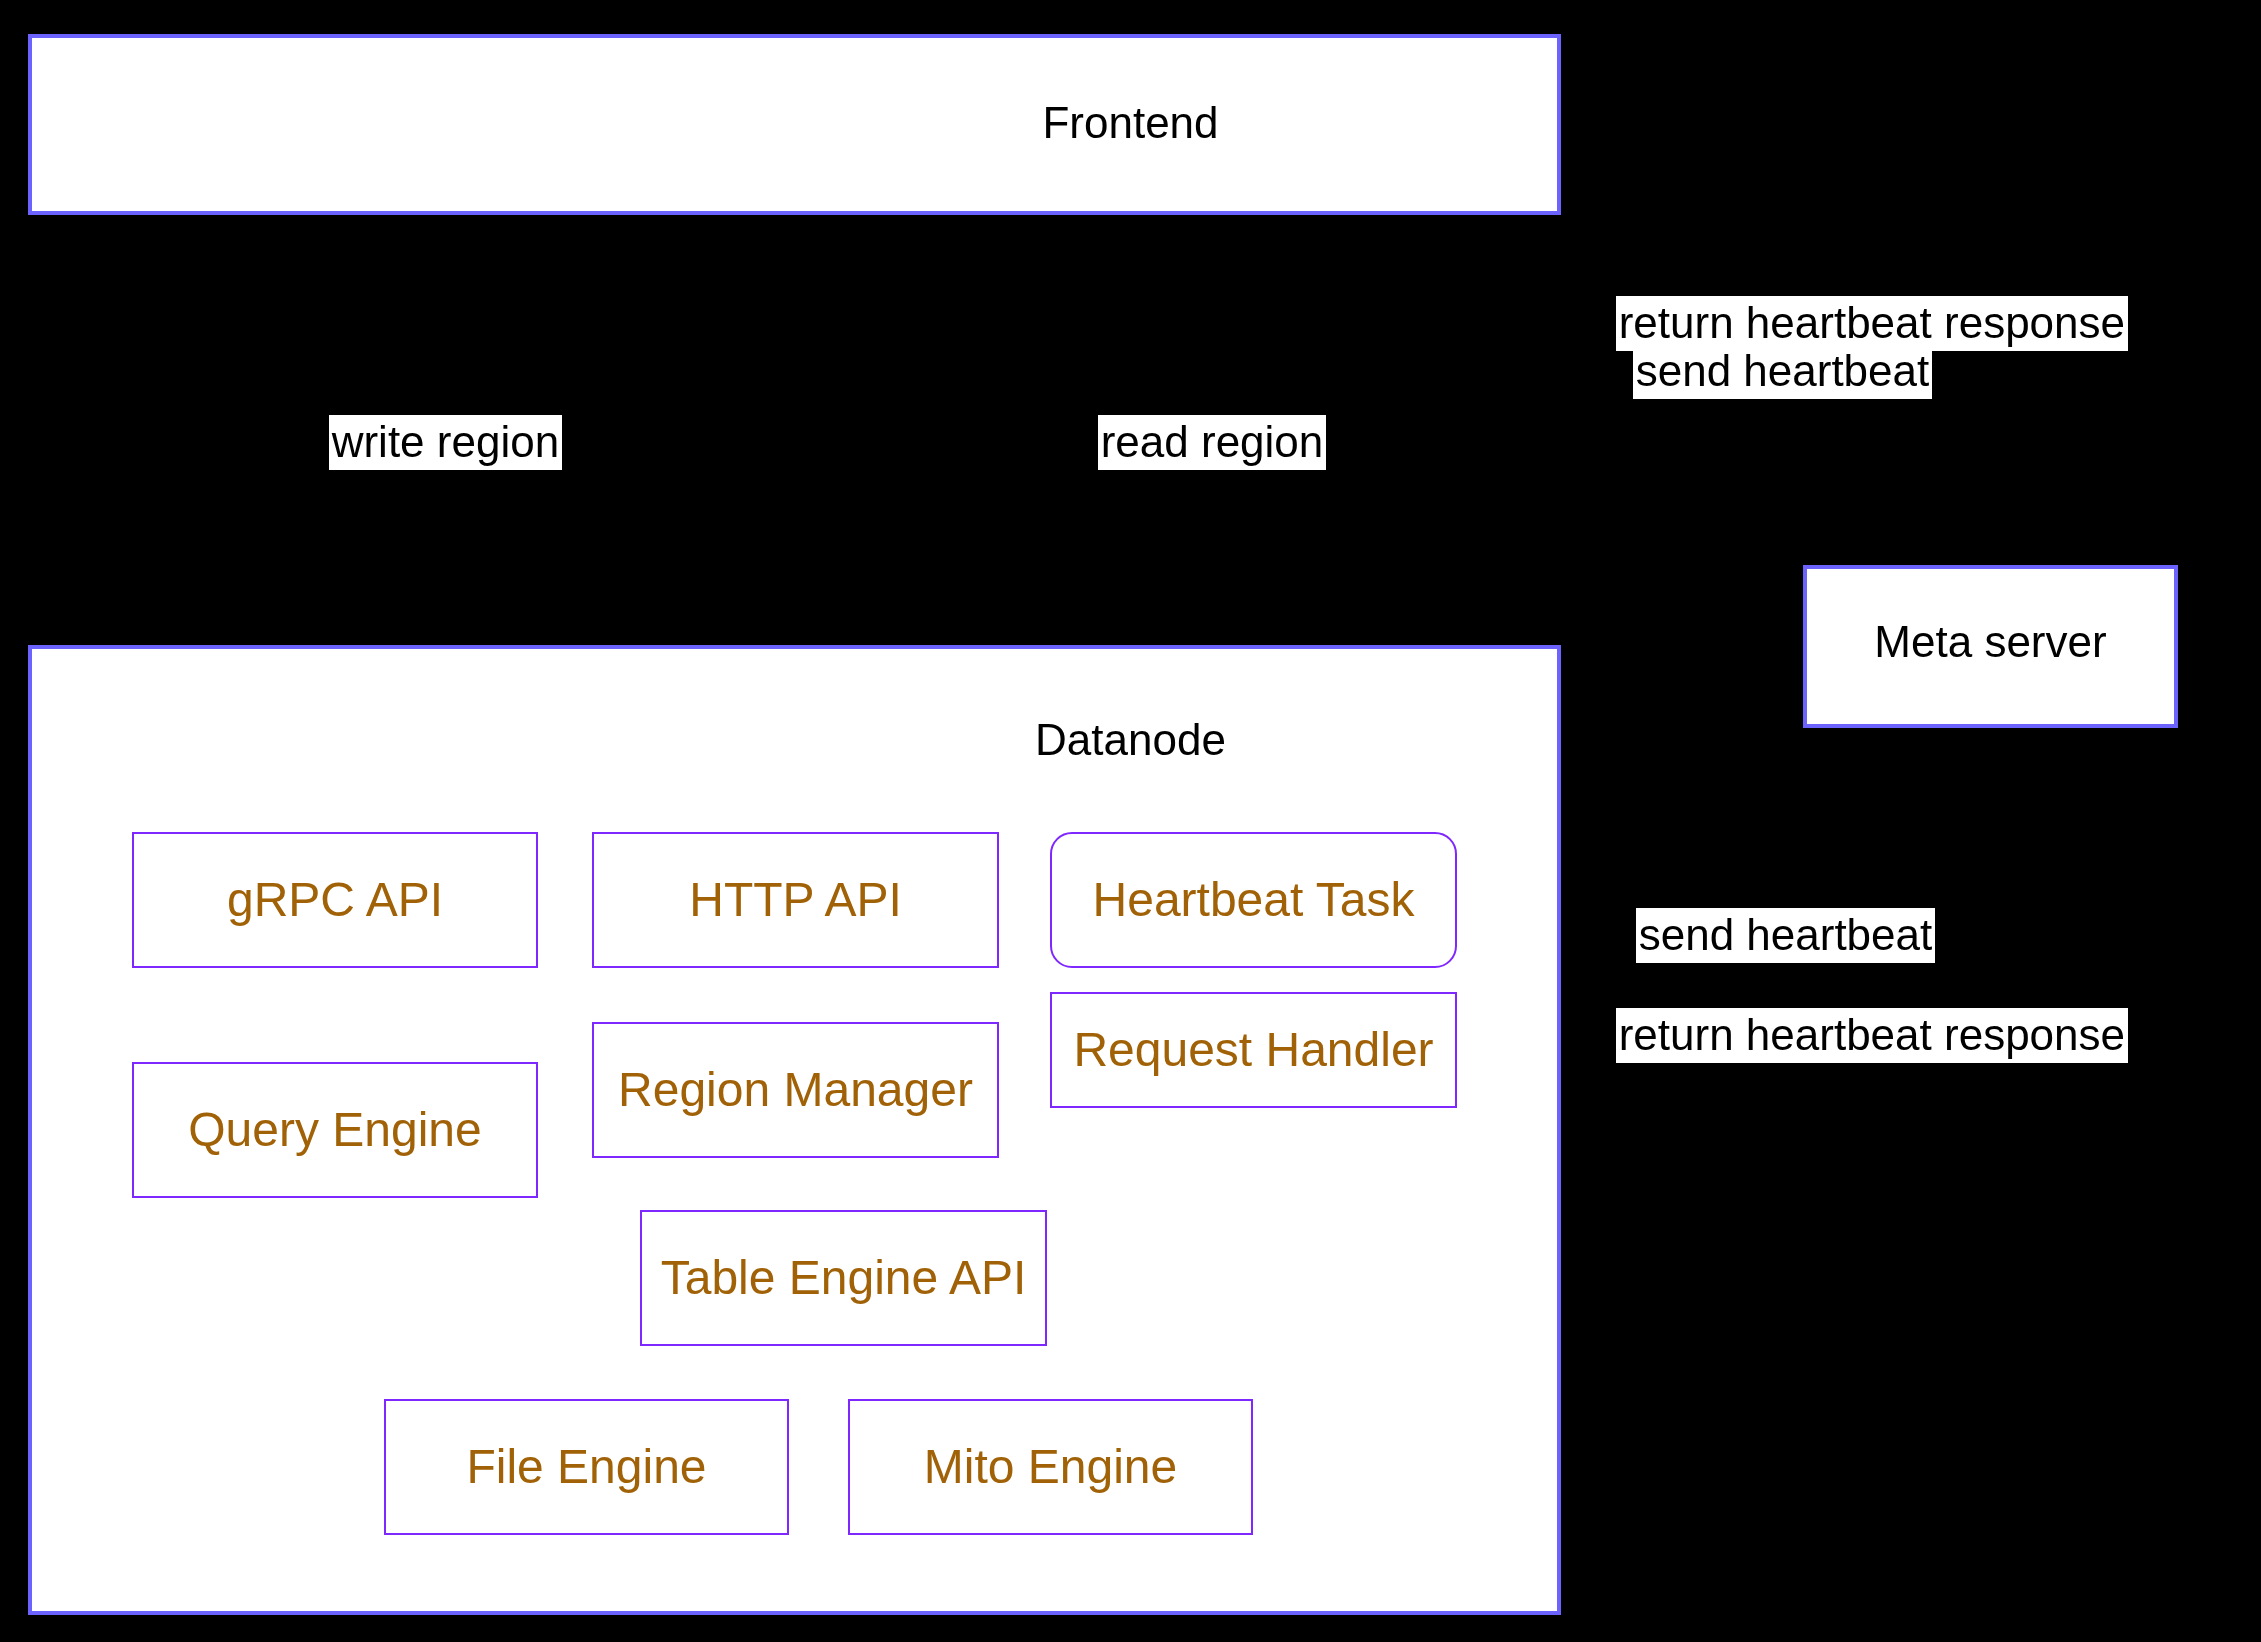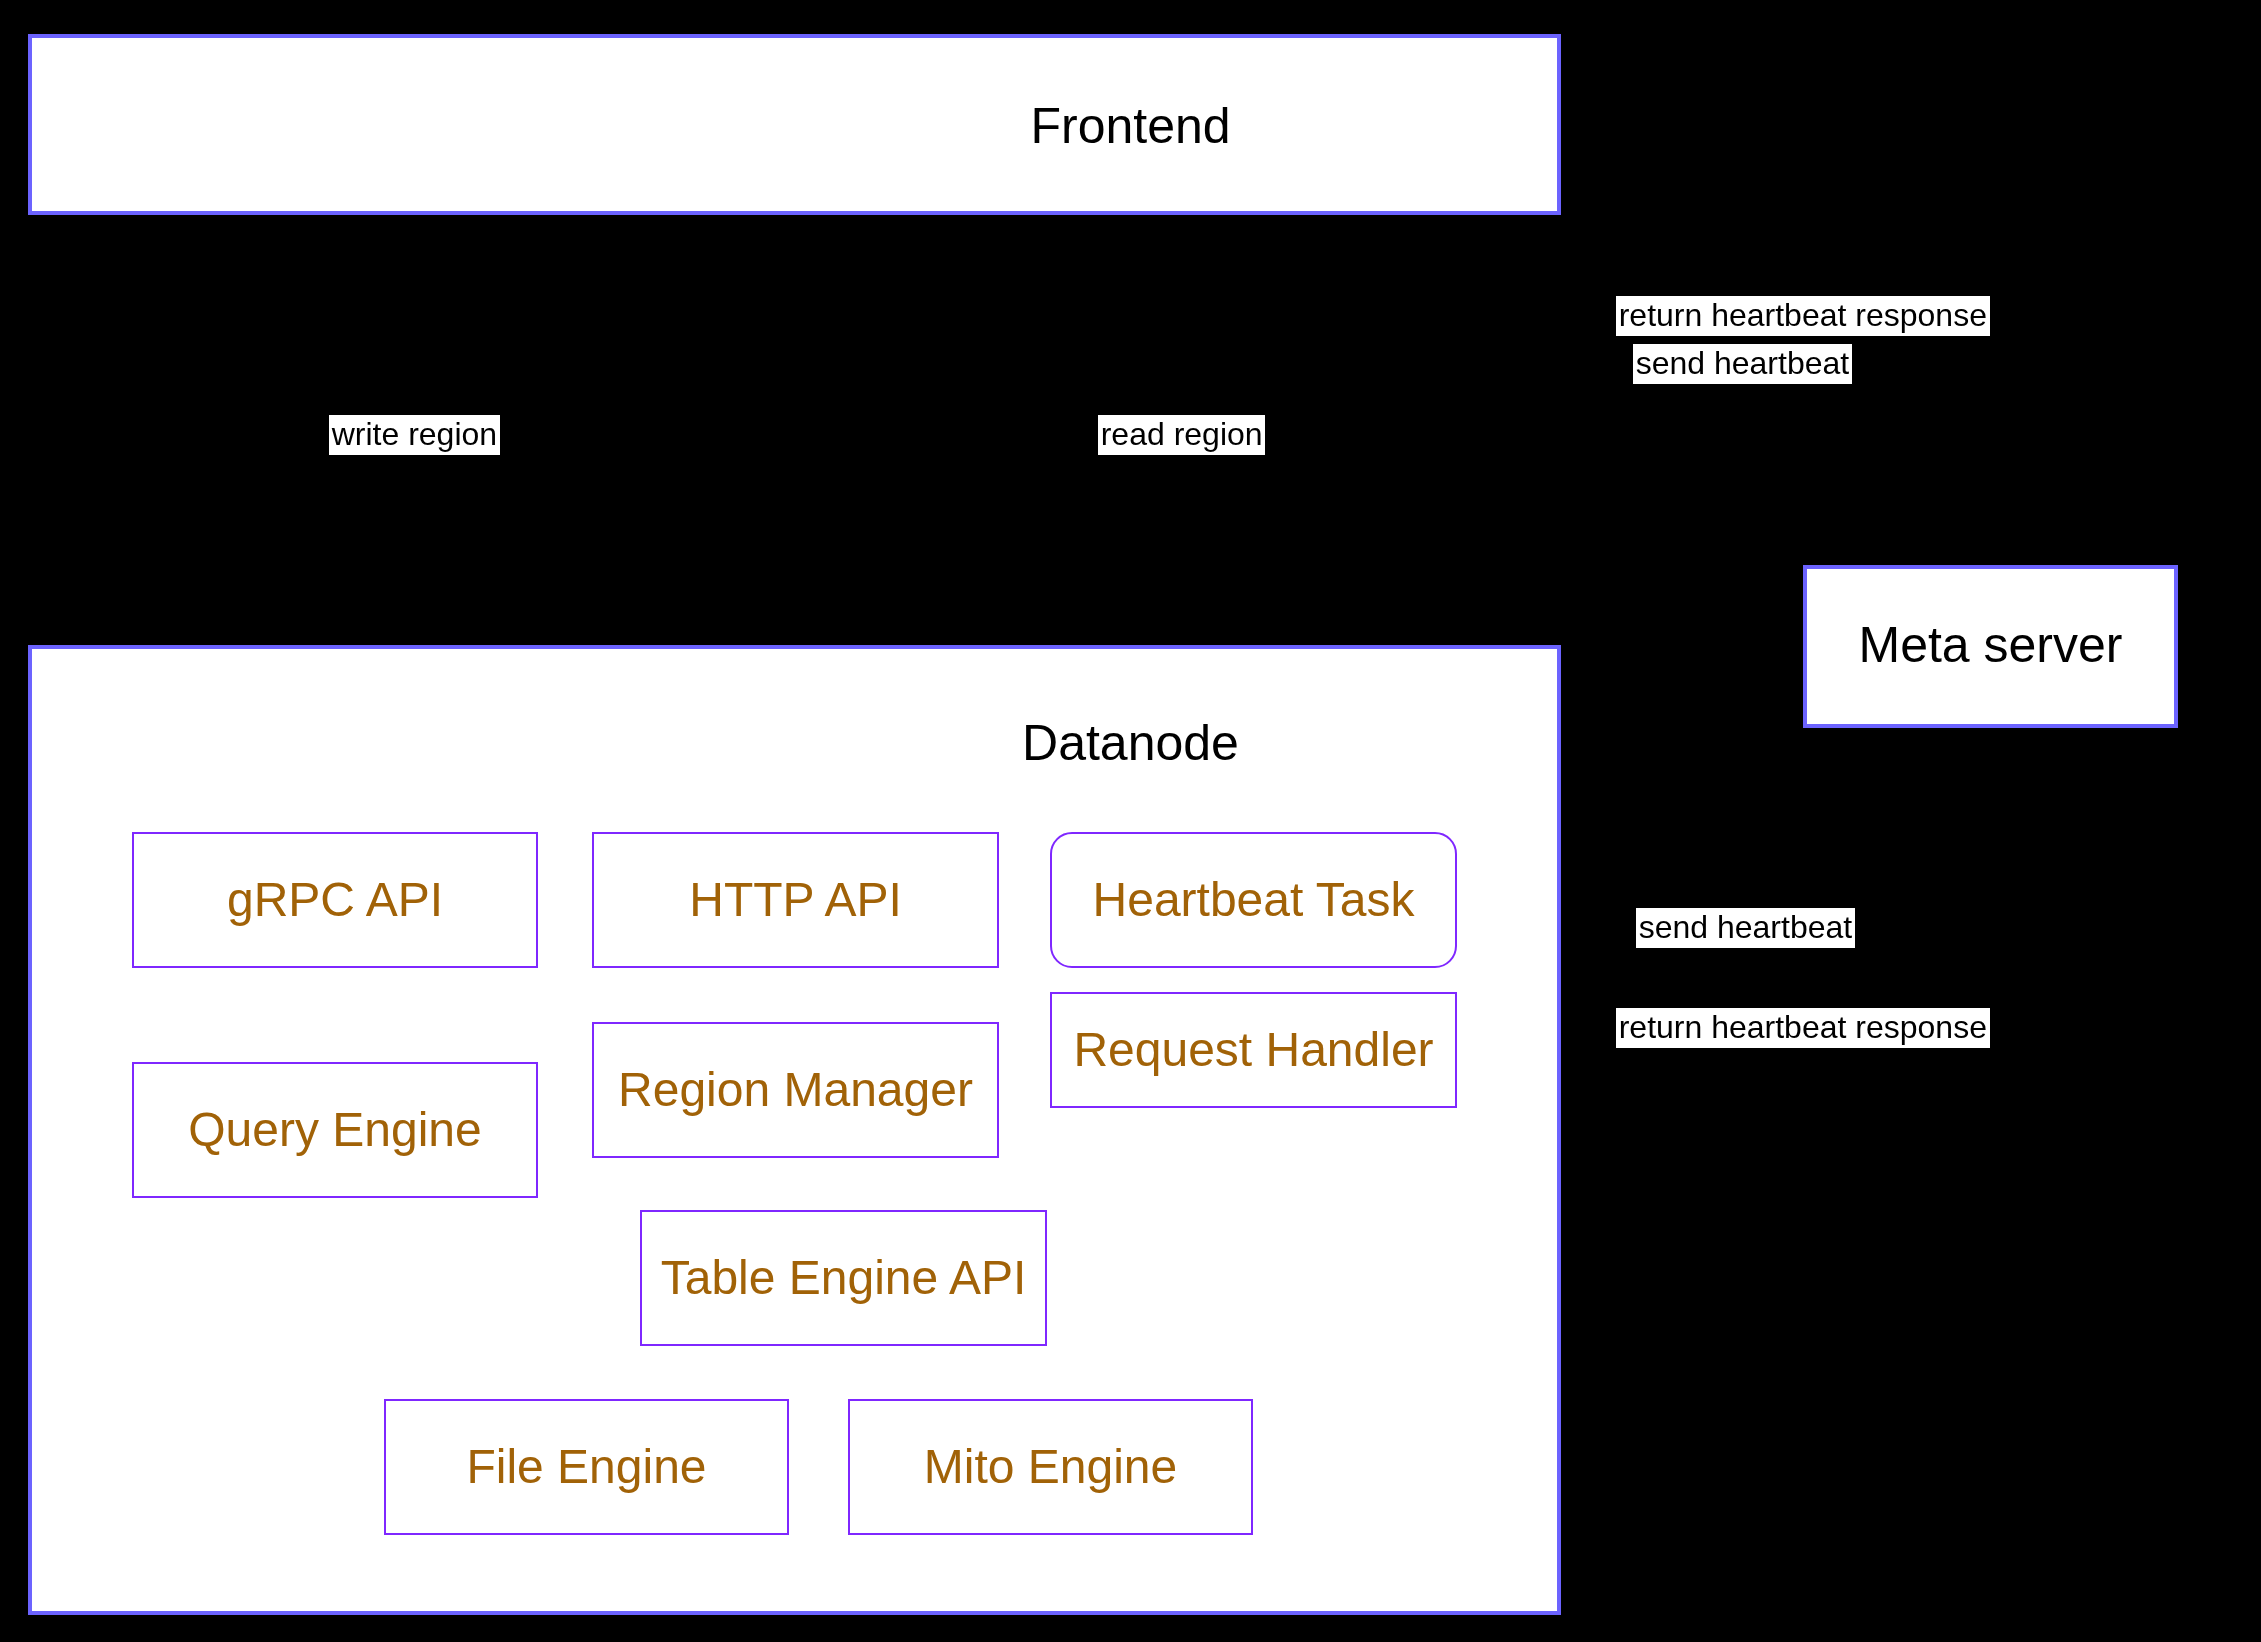--- a/index.html
+++ b/index.html
@@ -25,21 +25,21 @@
     background: #ffffff;
     border: 4.7px solid #6c63ff;
     box-sizing: border-box;
   }
   .node-title {
     position: absolute;
     left: 0;
     right: 0;
     text-align: center;
     color: #000000;
-    font-size: 50px;
+    font-size: 44px;
     line-height: 1;
     white-space: nowrap;
   }
 
   
   #frontend-box { left: 27.6px;  top: 34px;  width: 1533px; height: 181px; }
   #frontend-title { top: 101px; }
 
   
   #datanode-box { left: 27.6px;  top: 645px; width: 1533px; height: 970px; }
@@ -79,21 +79,21 @@
   #box-table-engine-api { left: 592px; top: 1210px; width: 407px; height: 136px; margin-left: 48px; }
   
   #box-file-engine   { left: 336px;  top: 1399px; width: 405px; height: 136px; margin-left: 48px; }
   #box-mito-engine   { left: 848px; top: 1399px; width: 405px; height: 136px; }
 
   
   .edge-label {
     position: absolute;
     background: #ffffff;
     color: #000000;
-    font-size: 32px;
+    font-size: 44px;
     line-height: 1.18;
     padding: 1.3px 2.7px;
     white-space: nowrap;
   }
   #label-write-region            { left: 329px;  top: 415px; }
   #label-read-region             { left: 1098px; top: 415px; }
   #label-return-heartbeat-top    { left: 1616px; top: 296px; }
   #label-send-heartbeat-top      { left: 1633px; top: 344px; }
   #label-send-heartbeat-bottom   { left: 1636px; top: 908px; }
   #label-return-heartbeat-bottom { left: 1616px; top: 1008px; }

